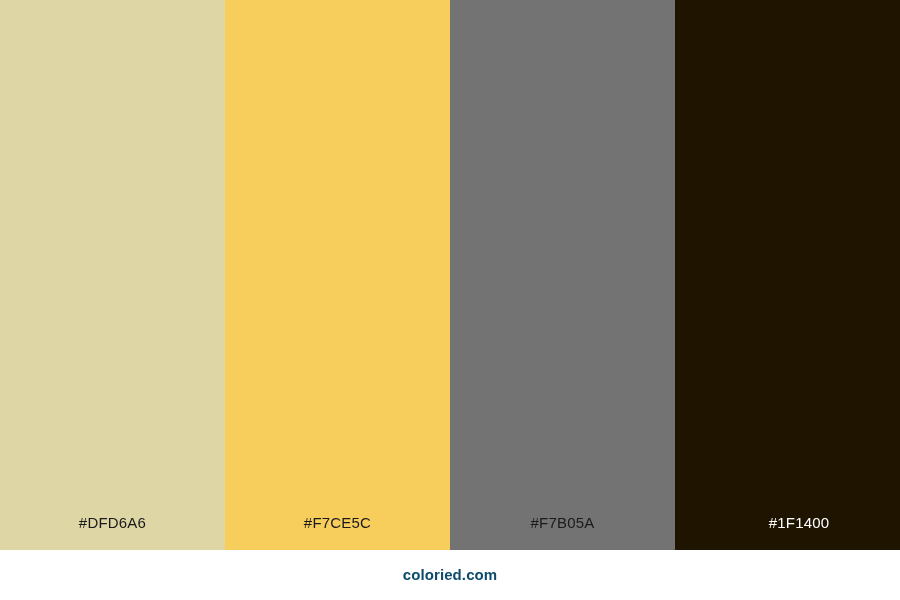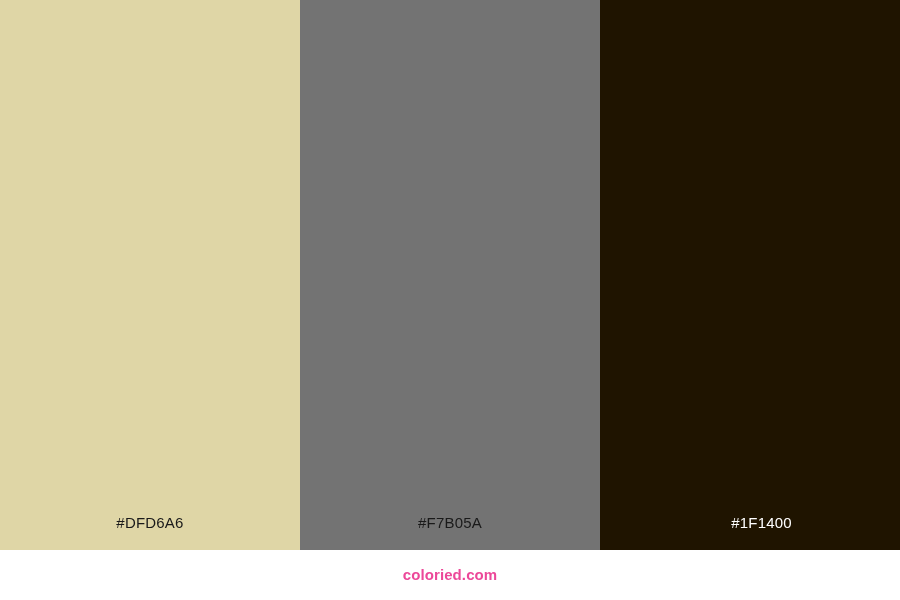--- a/index.html
+++ b/index.html
@@ -84,29 +84,32 @@
 <body>
 
 <div id="palette-page" style="background: rgb(255, 255, 255);">
 
   <div id="swatch-band" style="height: 550px; flex-basis: 550px;">
 
     <div class="swatch" style="background-color: rgb(223, 214, 166); height: 550px;">
       <span class="swatch-label label-dark" style="color: rgb(26, 26, 26);">#DFD6A6</span>
     </div>
 
+    <div class="swatch" style="background-color: rgb(247, 206, 92); height: 550px;">
+      <span class="swatch-label label-dark" style="color: rgb(26, 26, 26);">#F7CE5C</span>
+    </div>
 
     <div class="swatch" style="background-color: #737373; height: 550px;">
       <span class="swatch-label label-dark" style="color: rgb(26, 26, 26);">#F7B05A</span>
     </div>
 
 
     <div class="swatch" style="background-color: rgb(31, 20, 0); height: 550px;">
       <span class="swatch-label label-light" style="color: rgb(255, 255, 255); margin-left: 23px;">#1F1400</span>
     </div>
 
   </div>
 
   <div id="footer-bar">
-    <span id="site-brand" style="color: #ec4899;">coloried.com</span>
+    <span id="site-brand" style="color: #0c4a6e;">coloried.com</span>
   </div>
 
 </div>
 
 </body></html>

